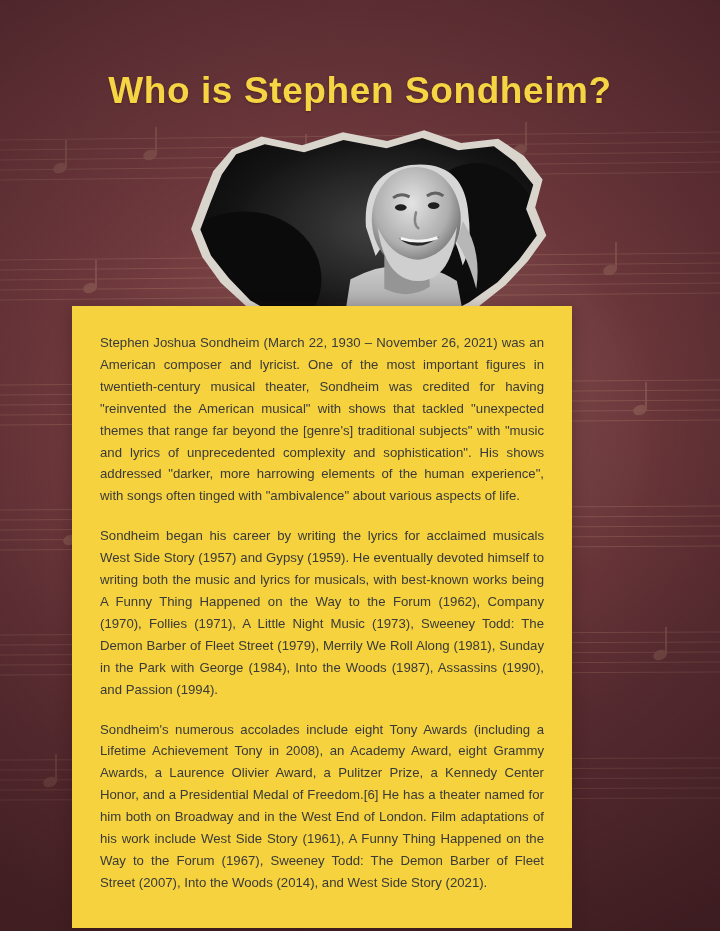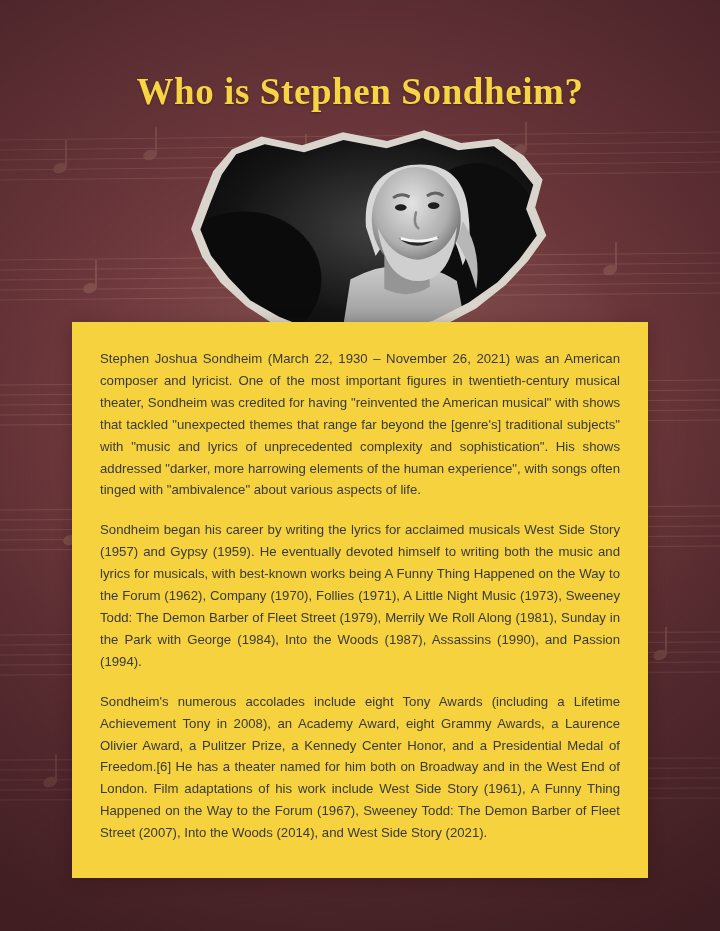--- a/index.html
+++ b/index.html
@@ -41,21 +41,21 @@
     background: radial-gradient(ellipse 620px 560px at 50% 48%, rgba(0,0,0,0) 45%, rgba(40,16,20,0.55) 100%);
     pointer-events: none;
   }
 
   .title {
     position: absolute;
     left: 0;
     top: 45px;
     width: 720px;
     text-align: center;
-    font-family: Liberation Serif, serif;
+    font-family: Liberation Sans, sans-serif;
     font-size: 37px;
     letter-spacing: 0.6px;
     color: #f5d544;
     text-shadow: 0 1px 2px rgba(60,20,20,0.55);
   }
 
   
   .photo-wrap {
     position: absolute;
     left: 180px;
@@ -104,22 +104,22 @@
   .photo-figure {
     position: absolute;
     inset: 0;
     overflow: hidden;
   }
 
   
   .card {
     position: absolute;
     left: 72px;
-    top: 322px;
-    width: 576px;
+    top: 306px;
+    width: 500px;
     padding: 26px 28px 26px 28px;
     box-sizing: border-box;
     background: #f5d23e;
     box-shadow: 0 3px 14px rgba(40,14,18,0.35);
   }
   .card p {
     margin: 0 0 18px 0;
     font-size: 13.2px;
     line-height: 1.66;
     color: #3a3a3a;

